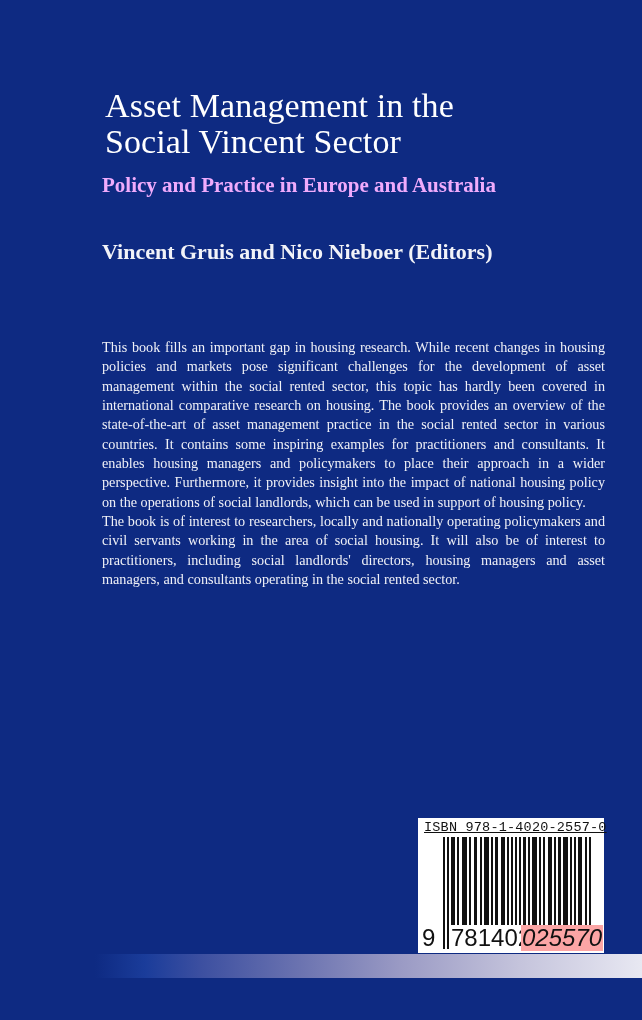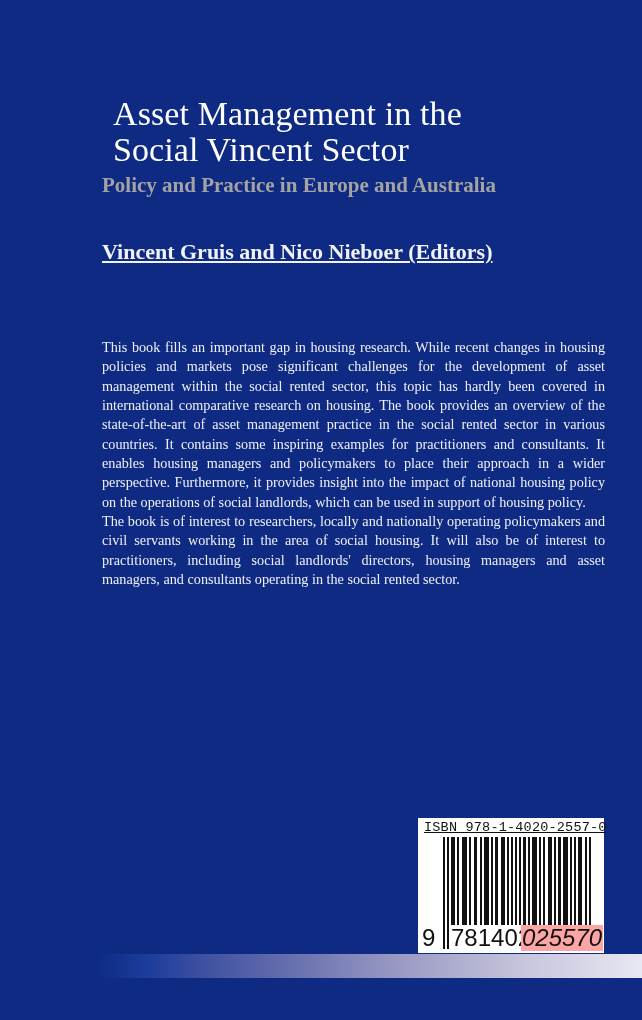--- a/index.html
+++ b/index.html
@@ -22,44 +22,43 @@
     }
     .title {
       position: absolute;
       left: 101px;
       top: 84px;
       width: 520px;
       font-size: 34px;
       line-height: 36px;
       font-weight: normal;
       color: #ffffff;
-      margin: 12px;
+      margin: 4px;
       letter-spacing: 0.1px;
     }
     .title span { display: block; }
     .subtitle {
       position: absolute;
       left: 102px;
       top: 172px;
       font-size: 21px;
       line-height: 26px;
-      color: #a3a3a3;
+      color: #f0abfc;
       margin: 0;
       white-space: nowrap;
     }
     .editors {
       position: absolute;
       left: 102px;
       top: 239px;
       font-size: 22px;
       line-height: 26px;
       color: #f2f3f8;
       margin: 0;
       white-space: nowrap;
-      text-decoration: underline;
     }
     .blurb {
       position: absolute;
       left: 102px;
       top: 297px;
       width: 503px;
       font-size: 14.2px;
       line-height: 19.35px;
       color: #f0f1f7;
       text-align: justify;

